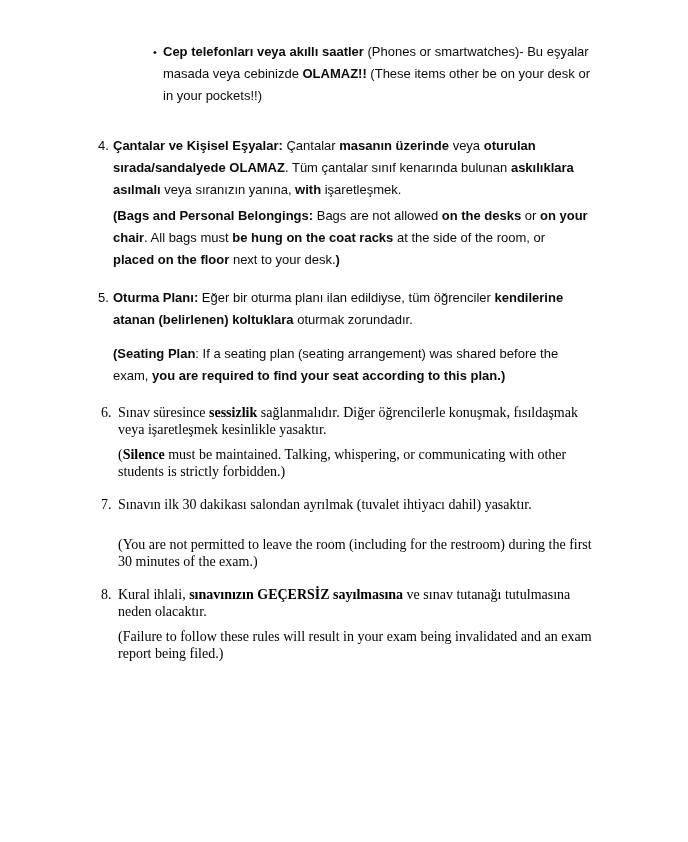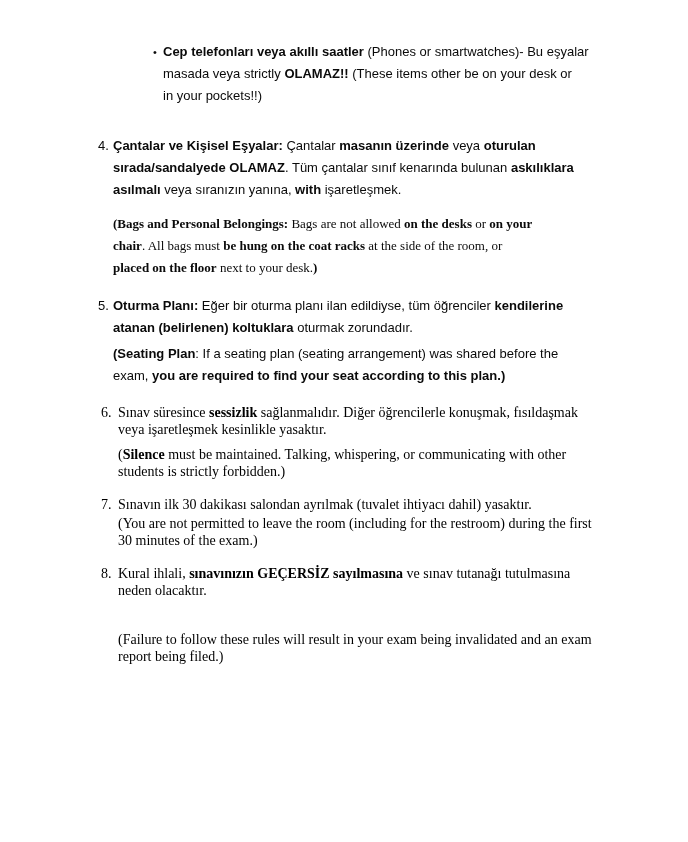--- a/index.html
+++ b/index.html
@@ -44,36 +44,36 @@
   .b { font-weight: bold; }
   .i { }
 
   
   .item:nth-of-type(1) { margin-top: 41px; }
   .item:nth-of-type(2) { margin-top: 28px; }
   .item:nth-of-type(3) { margin-top: 16px; }
   .item:nth-of-type(4) { margin-top: 17px; }
   .item:nth-of-type(5) { margin-top: 16px; }
   .item:nth-of-type(6) { margin-top: 16px; }
-  .item:nth-of-type(2) .para + .para { margin-top: 12px; font-family: Liberation Serif, serif; }
-  .item:nth-of-type(3) .para + .para { margin-top: 4px; }
+  .item:nth-of-type(2) .para + .para { margin-top: 4px; }
+  .item:nth-of-type(3) .para + .para { margin-top: 12px; }
   .item:nth-of-type(4) .para + .para { margin-top: 8px; }
-  .item:nth-of-type(5) .para + .para { margin-top: 2px; }
-  .item:nth-of-type(6) .para + .para { margin-top: 32px; }
+  .item:nth-of-type(5) .para + .para { margin-top: 23px; }
+  .item:nth-of-type(6) .para + .para { margin-top: 8px; }
 </style>
 </head>
 <body>
 
 <div class="page">
   <div class="item sans level2">
     <span class="marker">•</span>
     <div class="body">
         <div class="para">
           <div class="line"><span class="b">Cep telefonları veya akıllı saatler</span><span> (Phones or smartwatches)- </span><span class="i">Bu eşyalar</span></div>
-          <div class="line"><span class="i">masada veya strictly </span><span class="b i">OLAMAZ!!</span><span> (These items other be on your desk or</span></div>
+          <div class="line"><span class="i">masada veya cebinizde </span><span class="b i">OLAMAZ!!</span><span> (These items other be on your desk or</span></div>
           <div class="line"><span>in your pockets!!)</span></div>
         </div>
       </div>
   </div>
 
   <div class="item sans level1">
     <span class="marker">4.</span>
     <div class="body">
         <div class="para">
           <div class="line"><span class="b">Çantalar ve Kişisel Eşyalar:</span><span> Çantalar </span><span class="b">masanın üzerinde</span><span> veya </span><span class="b">oturulan</span></div>

